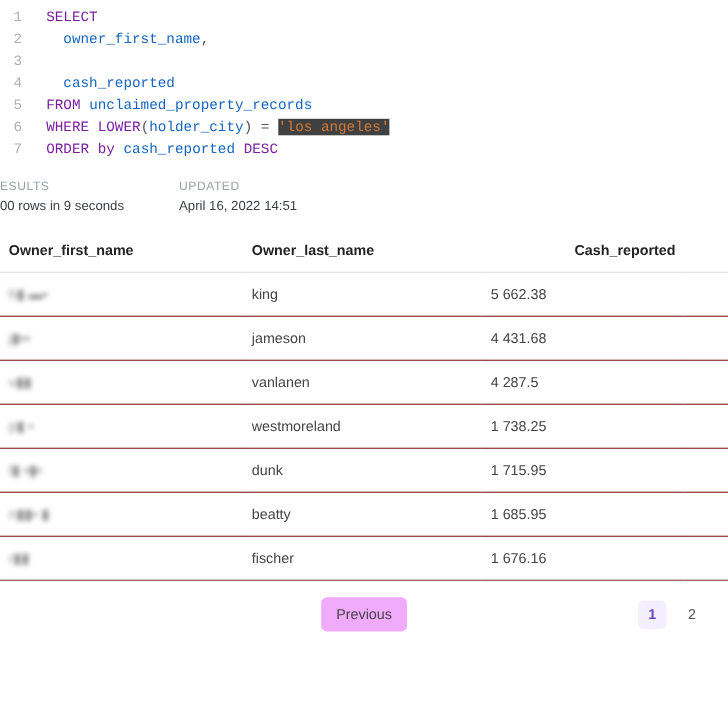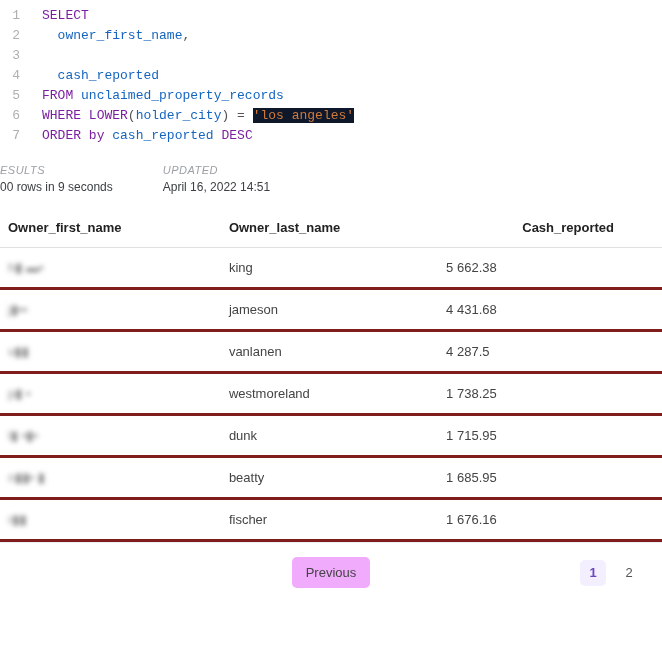--- a/index.html
+++ b/index.html
@@ -27,35 +27,34 @@
     color: #b0b0b0;
     user-select: none;
     flex-shrink: 0;
   }
   .code {
     white-space: pre;
     padding-left: 8px;
   }
   .kw { color: #7b1fa2; }      
   .ident { color: #1565c0; }   
-  .str { color: #d17a3a; background: #0f172a; }
+  .str { color: #d17a3a; background: #404040; }
   .plain { color: #555; }
 
   .meta-bar {
     display: flex;
     gap: 50px;
     padding: 14px 0 4px 0;
     font-size: 12px;
   }
   .meta-col .label {
     color: #9aa0a6;
     letter-spacing: 0.5px;
     font-size: 11px;
     margin-bottom: 4px;
-    font-style: italic;
   }
   .meta-col .value {
     color: #3c4043;
     font-size: 12px;
   }
 
   .table-wrap {
     margin-top: 10px;
   }
   table {
@@ -67,21 +66,21 @@
     text-align: left;
     font-weight: 600;
     color: #222;
     padding: 12px 8px;
     border-bottom: 1px solid #e0e0e0;
     background: #fff;
   }
   thead th.num { text-align: right; }
   tbody td {
     padding: 12px 8px;
-    border-bottom: 3px solid #7f1d1d;
+    border-bottom: 1px solid #7f1d1d;
     color: #444;
   }
   tbody td.num {
     text-align: left;
     font-variant-numeric: tabular-nums;
   }
   .blur {
     filter: blur(2.4px);
     color: #888;
     display: inline-block;

